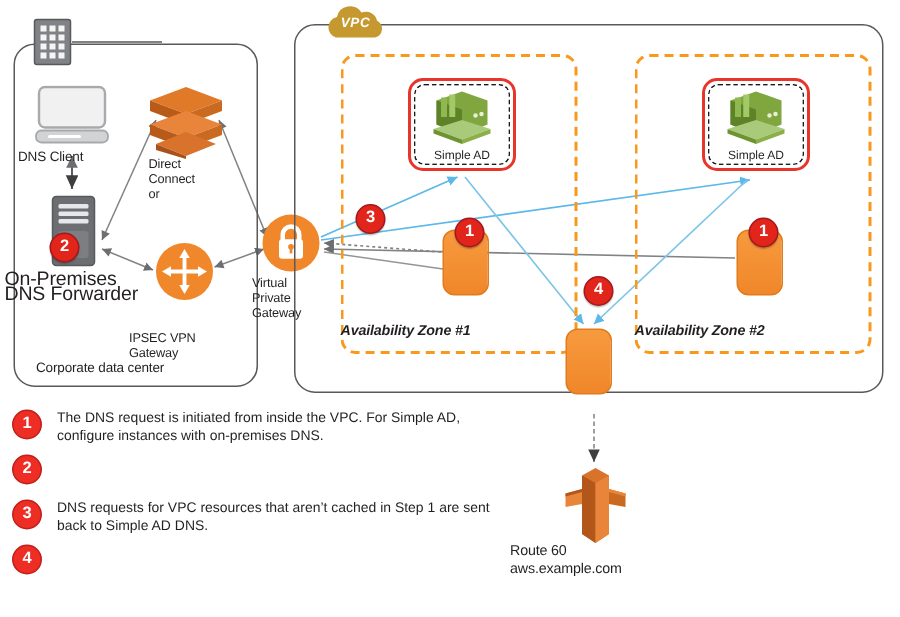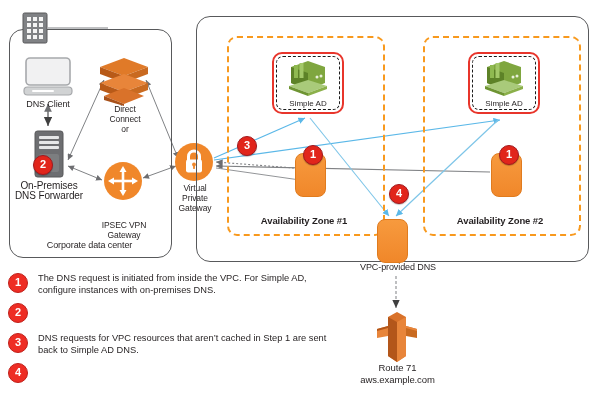--- a/index.html
+++ b/index.html
@@ -8,32 +8,32 @@
     background:#ffffff;
     font-family:"Liberation Sans", sans-serif;
     overflow:hidden;
     position:relative;
   }
   #stage{position:absolute;left:0;top:0;width:600px;height:411px;}
   #svg-layer{position:absolute;left:0;top:0;width:600px;height:411px;}
 
   .node{position:absolute;}
   .lbl{
-    position:absolute;text-align:center;color:#231f20;
+    position:absolute;color:#231f20;
     font-size:8.5px;line-height:10px;letter-spacing:-0.1px;
     white-space:pre-line;
   }
-  .lbl-b{font-weight:bold;}
+  .lbl-b{font-weight:bold;font-style:italic;}
 
   
   #corp-box{
     left:9px;top:29px;width:161px;height:227px;
     border:1.4px solid #58595b;border-radius:14px;background:transparent;
   }
-  #corp-label{left:9px;top:240px;width:161px;font-size:9px;}
+  #corp-label{left:9px;top:240px;width:161px;font-size:9px;padding-left:15px;}
 
   
   #vpc-box{
     left:196px;top:16px;width:391px;height:244px;
     border:1.4px solid #58595b;border-radius:14px;background:transparent;
   }
   
   #vpc-badge{left:212px;top:3px;width:50px;height:26px;}
   #vpc-badge .cloudtxt{
     position:absolute;left:0;top:7px;width:50px;text-align:center;
@@ -110,21 +110,21 @@
   
   #dx{left:98px;top:58px;width:52px;height:48px;}
   #dx-label{left:99px;top:104px;width:52px;}
 
   
   #dnsclient{left:22px;top:57px;width:52px;height:40px;}
   #dnsclient-label{left:12px;top:99px;width:72px;font-size:9px;}
 
   
   #forwarder{left:34px;top:130px;width:30px;height:48px;}
-  #forwarder-label{left:3px;top:181px;width:92px;font-size:10px;}
+  #forwarder-label{left:3px;top:181px;width:92px;font-size:13px;}
 
   
   #building{left:22px;top:12px;width:26px;height:32px;}
 
   
   #route53{left:375px;top:312px;width:44px;height:54px;}
   #route53-label{left:340px;top:362px;width:115px;font-size:9.5px;line-height:12px;}
   #vpcdns-label{left:337px;top:262px;width:122px;font-size:9px;}
 
   
@@ -280,20 +280,26 @@
       <rect x="11" y="16.5" width="16" height="13" rx="2.2" fill="#ffffff"></rect>
       <circle cx="19" cy="21.5" r="1.9" fill="#f0872a"></circle>
       <rect x="18.1" y="21.5" width="1.8" height="4.4" fill="#f0872a"></rect>
     </svg>
   </div>
   <div class="lbl" id="vpg-label">Virtual
 Private
 Gateway</div>
 
   <div class="node" id="vpc-box"></div>
+  <div class="node" id="vpc-badge">
+    <svg width="50" height="26" viewBox="0 0 50 26" style="position:absolute;left:0;top:0;">
+      <path d="M12,22 a7,7 0 0 1 0.6,-13.6 a9,9 0 0 1 16.4,-3 a7.5,7.5 0 0 1 10.4,5.4 a6,6 0 0 1 -1.4,11.2 z" fill="#c5992f"></path>
+    </svg>
+    <div class="cloudtxt">VPC</div>
+  </div>
 
   <div class="node az" id="az1"></div>
   <div class="lbl lbl-b" id="az1-label">Availability Zone #1</div>
 
   <div class="node az" id="az2"></div>
   <div class="lbl lbl-b" id="az2-label">Availability Zone #2</div>
 
   <div class="node simplead" id="sad1">
     <div class="dash"></div>
     <svg class="adicon" width="42" height="38" viewBox="0 0 42 38">
@@ -327,36 +333,35 @@
   </div>
 
   <div class="node ec2" id="ec2-az1"></div>
   <div class="badge" id="badge-1a">1</div>
 
   <div class="node ec2" id="ec2-az2"></div>
   <div class="badge" id="badge-1b">1</div>
 
   <div class="node ec2" id="ec2-dns"></div>
   <div class="badge" id="badge-4">4</div>
-  <div class="lbl" id="vpcdns-label">VPC-provided DNS</div>
 
   <div class="badge" id="badge-3">3</div>
 
   <div class="node" id="route53">
     <svg width="44" height="54" viewBox="0 0 44 54">
       <polygon points="22,0 31,5 31,44 22,50 13,44 13,5" fill="#d9722a"></polygon>
       <polygon points="13,5 22,10 22,50 13,44" fill="#b3561a"></polygon>
       <polygon points="31,5 22,10 22,50 31,44" fill="#e8853a"></polygon>
       <polygon points="2,17 13,14 13,24 2,26" fill="#e8853a"></polygon>
       <polygon points="2,17 13,14 13,16 2,19" fill="#b3561a"></polygon>
       <polygon points="31,14 42,17 42,26 31,24" fill="#c96a20"></polygon>
       <polygon points="31,14 42,17 42,19 31,16" fill="#e8853a"></polygon>
     </svg>
   </div>
-  <div class="lbl" id="route53-label">Route 71
+  <div class="lbl" id="route53-label">Route 60
 aws.example.com</div>
 
   <div id="legend">
     <div class="legend-row">
       <div class="legend-badge">1</div>
       <div class="legend-text">The DNS request is initiated from inside the VPC.  For Simple AD, configure instances with on-premises DNS.</div>
     </div>
     <div class="legend-row">
       <div class="legend-badge">2</div>
     </div>

